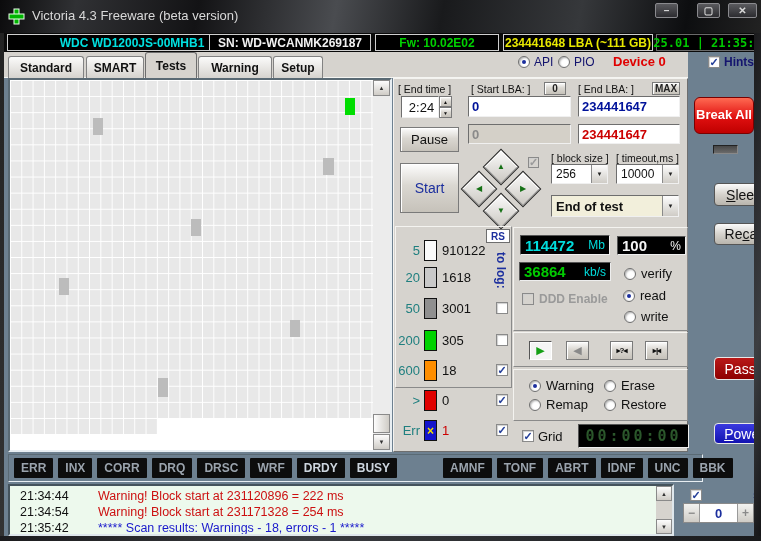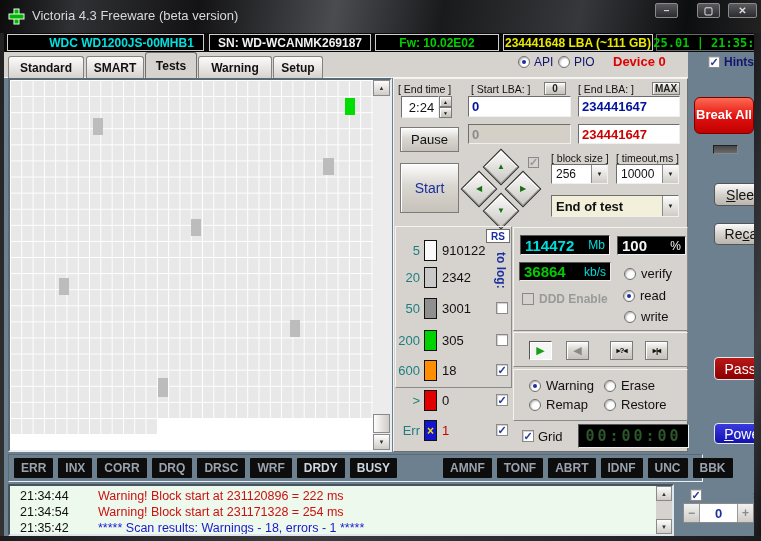--- a/index.html
+++ b/index.html
@@ -15,21 +15,21 @@
   .winbtn { position:absolute; top:3px; height:15px; background:linear-gradient(#5a5a5e,#2c2c30);
     border:1px solid #8a8a8e; border-radius:2px; color:#d8d8d8; font-size:10px; font-weight:bold;
     display:flex; align-items:center; justify-content:center; }
   .winbtn.min { left:655px; width:23px; }
   .winbtn.max { left:697px; width:23px; }
   .winbtn.close { left:728px; width:29px; }
 
   .infobar { position:absolute; left:0; top:33px; width:761px; height:19px; background:#0a0a0a; }
   .seg { position:absolute; top:1px; height:17px; background:#000; border:1px solid #cfcfcf;
     display:flex; align-items:center; justify-content:center; font-size:12px; font-weight:bold; white-space:nowrap; }
-  .seg.model { left:7px; width:197px; color:#00e0e0;padding-left:32px; }
+  .seg.model { left:7px; width:218px; color:#00e0e0;padding-left:32px; }
   .seg.serial { left:209px; width:162px; color:#f2f2f2; }
   .seg.fw { left:375px; width:124px; color:#00d000; }
   .seg.cap { left:503px; width:150px; color:#e8e800; }
   .seg.clock { left:656px; width:103px; color:#00c800; border-color:#6a6a6a; font-family:"DejaVu Sans Mono",monospace; font-size:12px; }
 
   .frame-left { position:absolute; left:0; top:33px; width:4px; height:508px; background:linear-gradient(#222,#333); }
   .frame-right { position:absolute; left:754px; top:33px; width:7px; height:508px;
     background:linear-gradient(100deg,#1a1a1c,#3c3e42 60%,#141416); }
   .frame-bottom { position:absolute; left:0; top:536px; width:761px; height:5px;
     background:linear-gradient(90deg,#1c1c1e,#3a3c40 40%,#191a1c); }
@@ -365,21 +365,21 @@
       <div class="rs-btn">RS</div>
       <div class="tolog">to log:</div>
       <div class="lrow" style="top:13px;">
         <span class="num">5</span>
         <div class="swatch" style="background: rgb(250, 250, 250);"></div>
         <span class="cnt">910122</span>
       </div>
       <div class="lrow" style="top:40px;">
         <span class="num">20</span>
         <div class="swatch" style="background: rgb(201, 201, 201);"></div>
-        <span class="cnt">2342</span>
+        <span class="cnt">1618</span>
       </div>
       <div class="lrow" style="top:71px;">
         <span class="num">50</span>
         <div class="swatch" style="background: rgb(143, 143, 143);"></div>
         <span class="cnt">3001</span>
         <div class="cb"></div>
       </div>
       <div class="lrow" style="top:103px;">
         <span class="num">200</span>
         <div class="swatch" style="background: rgb(0, 210, 0);"></div>

